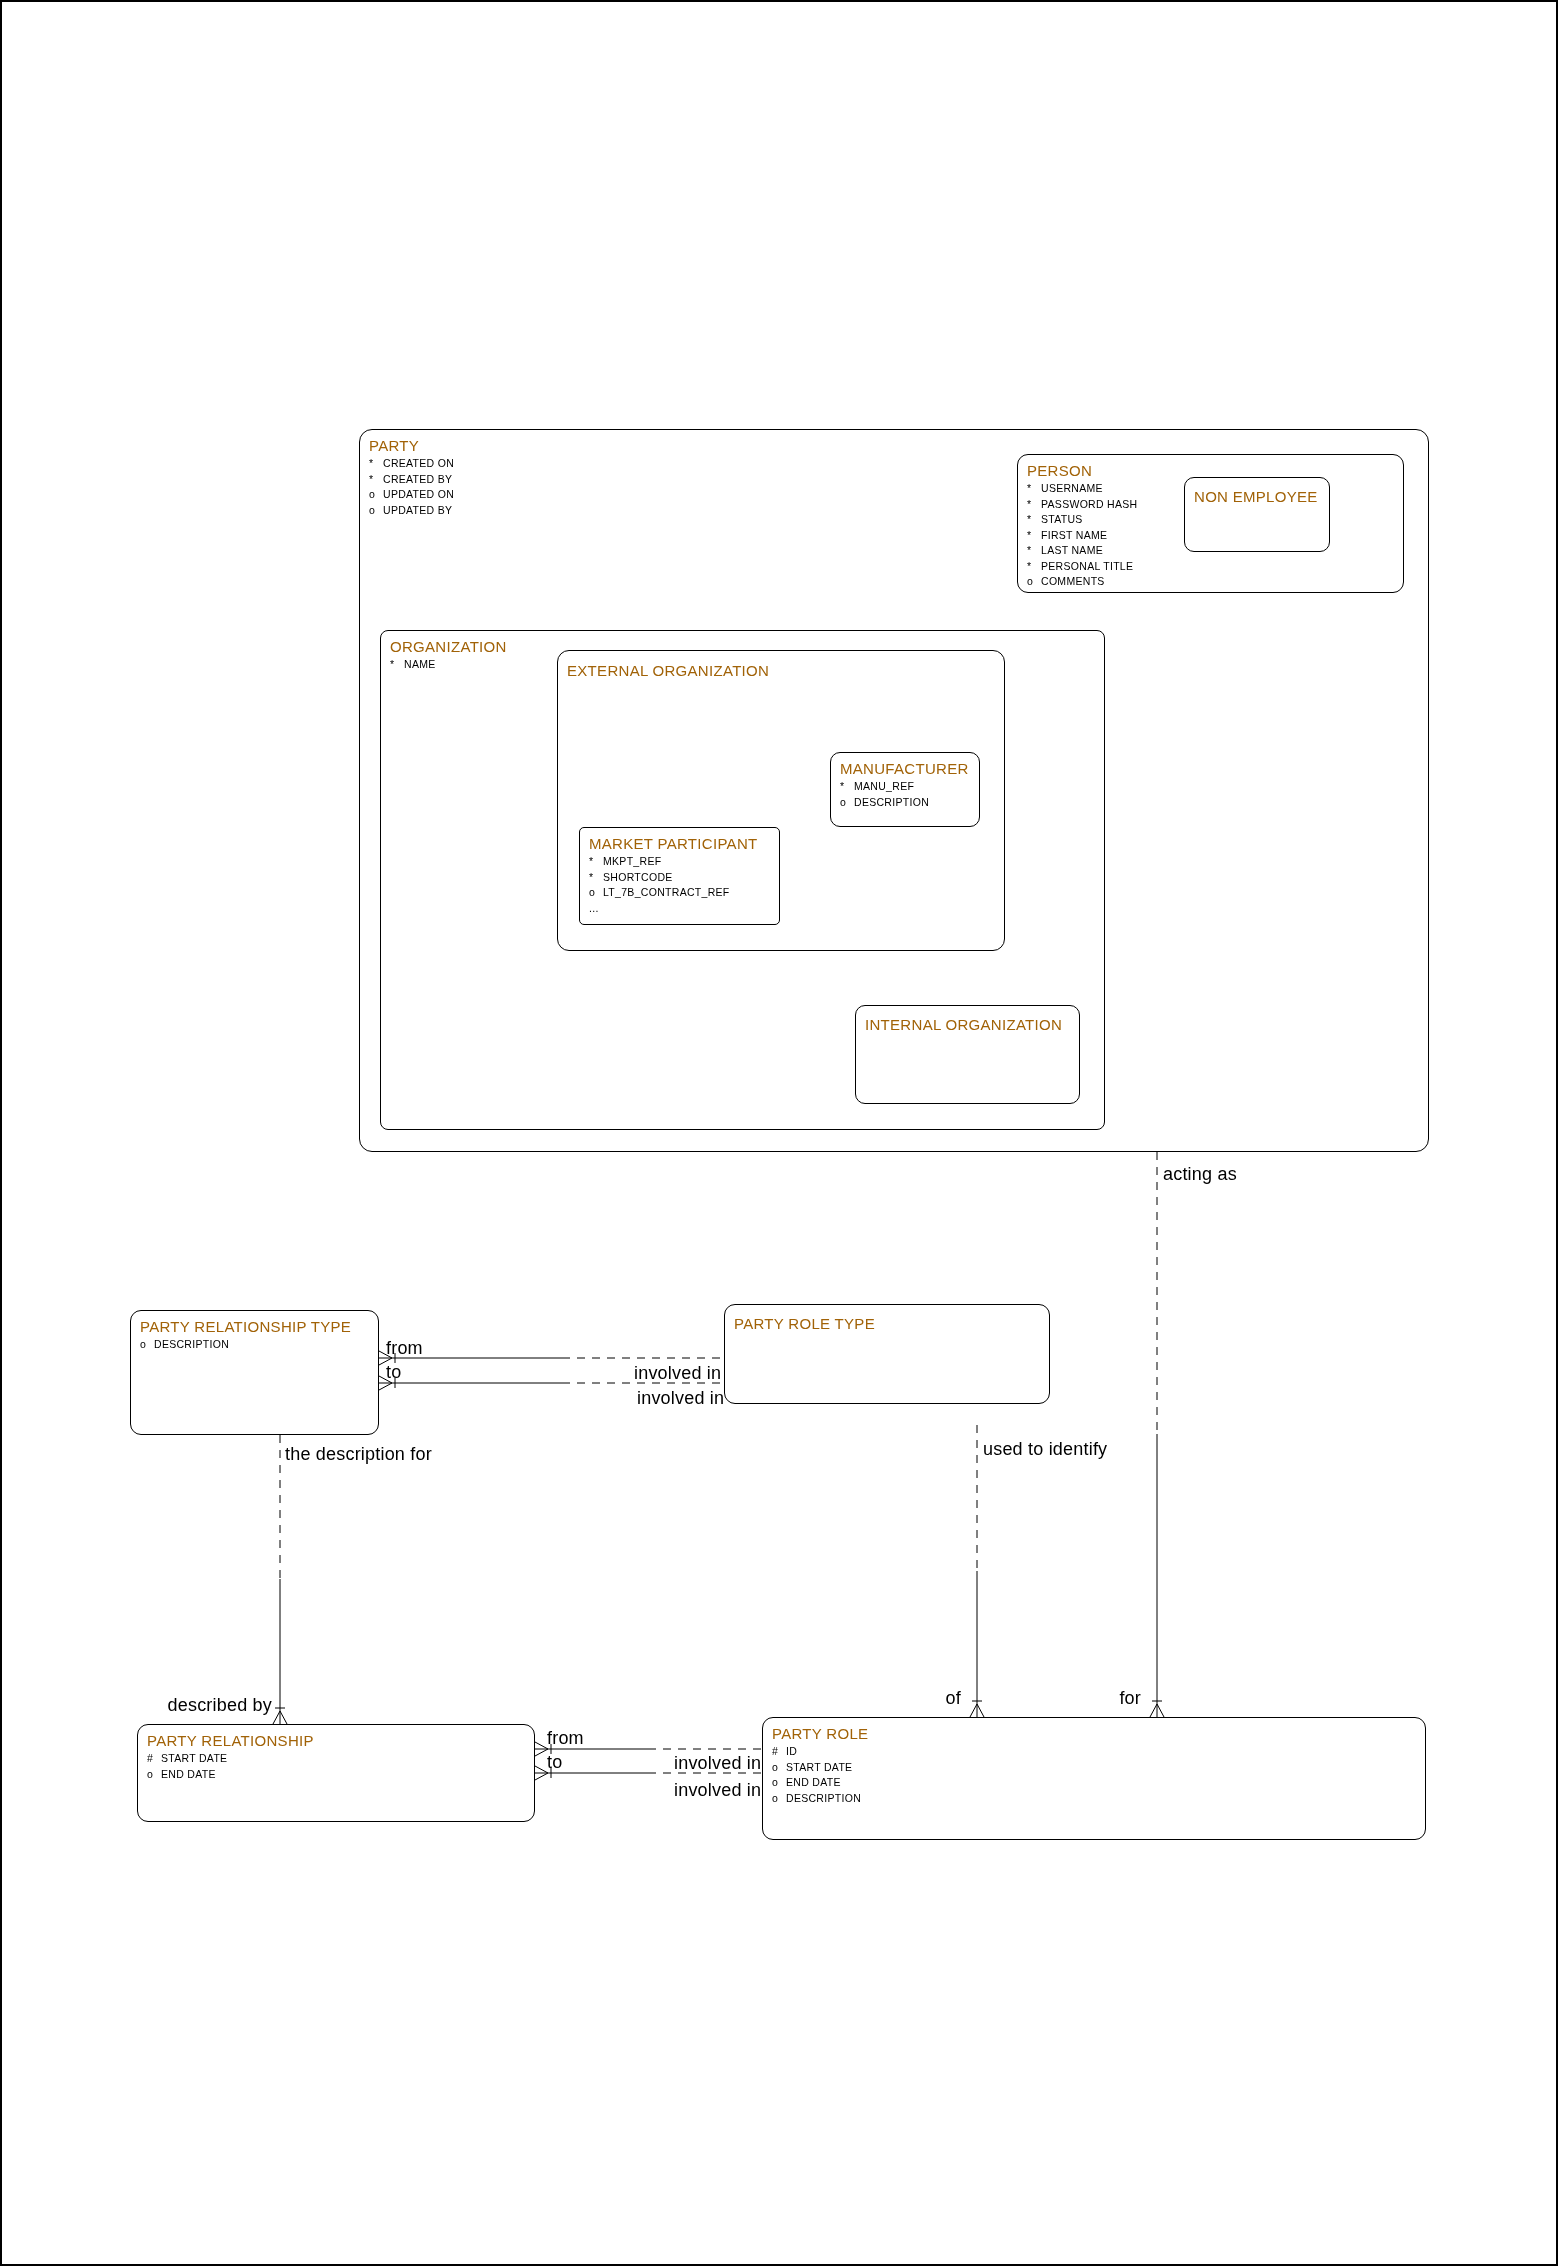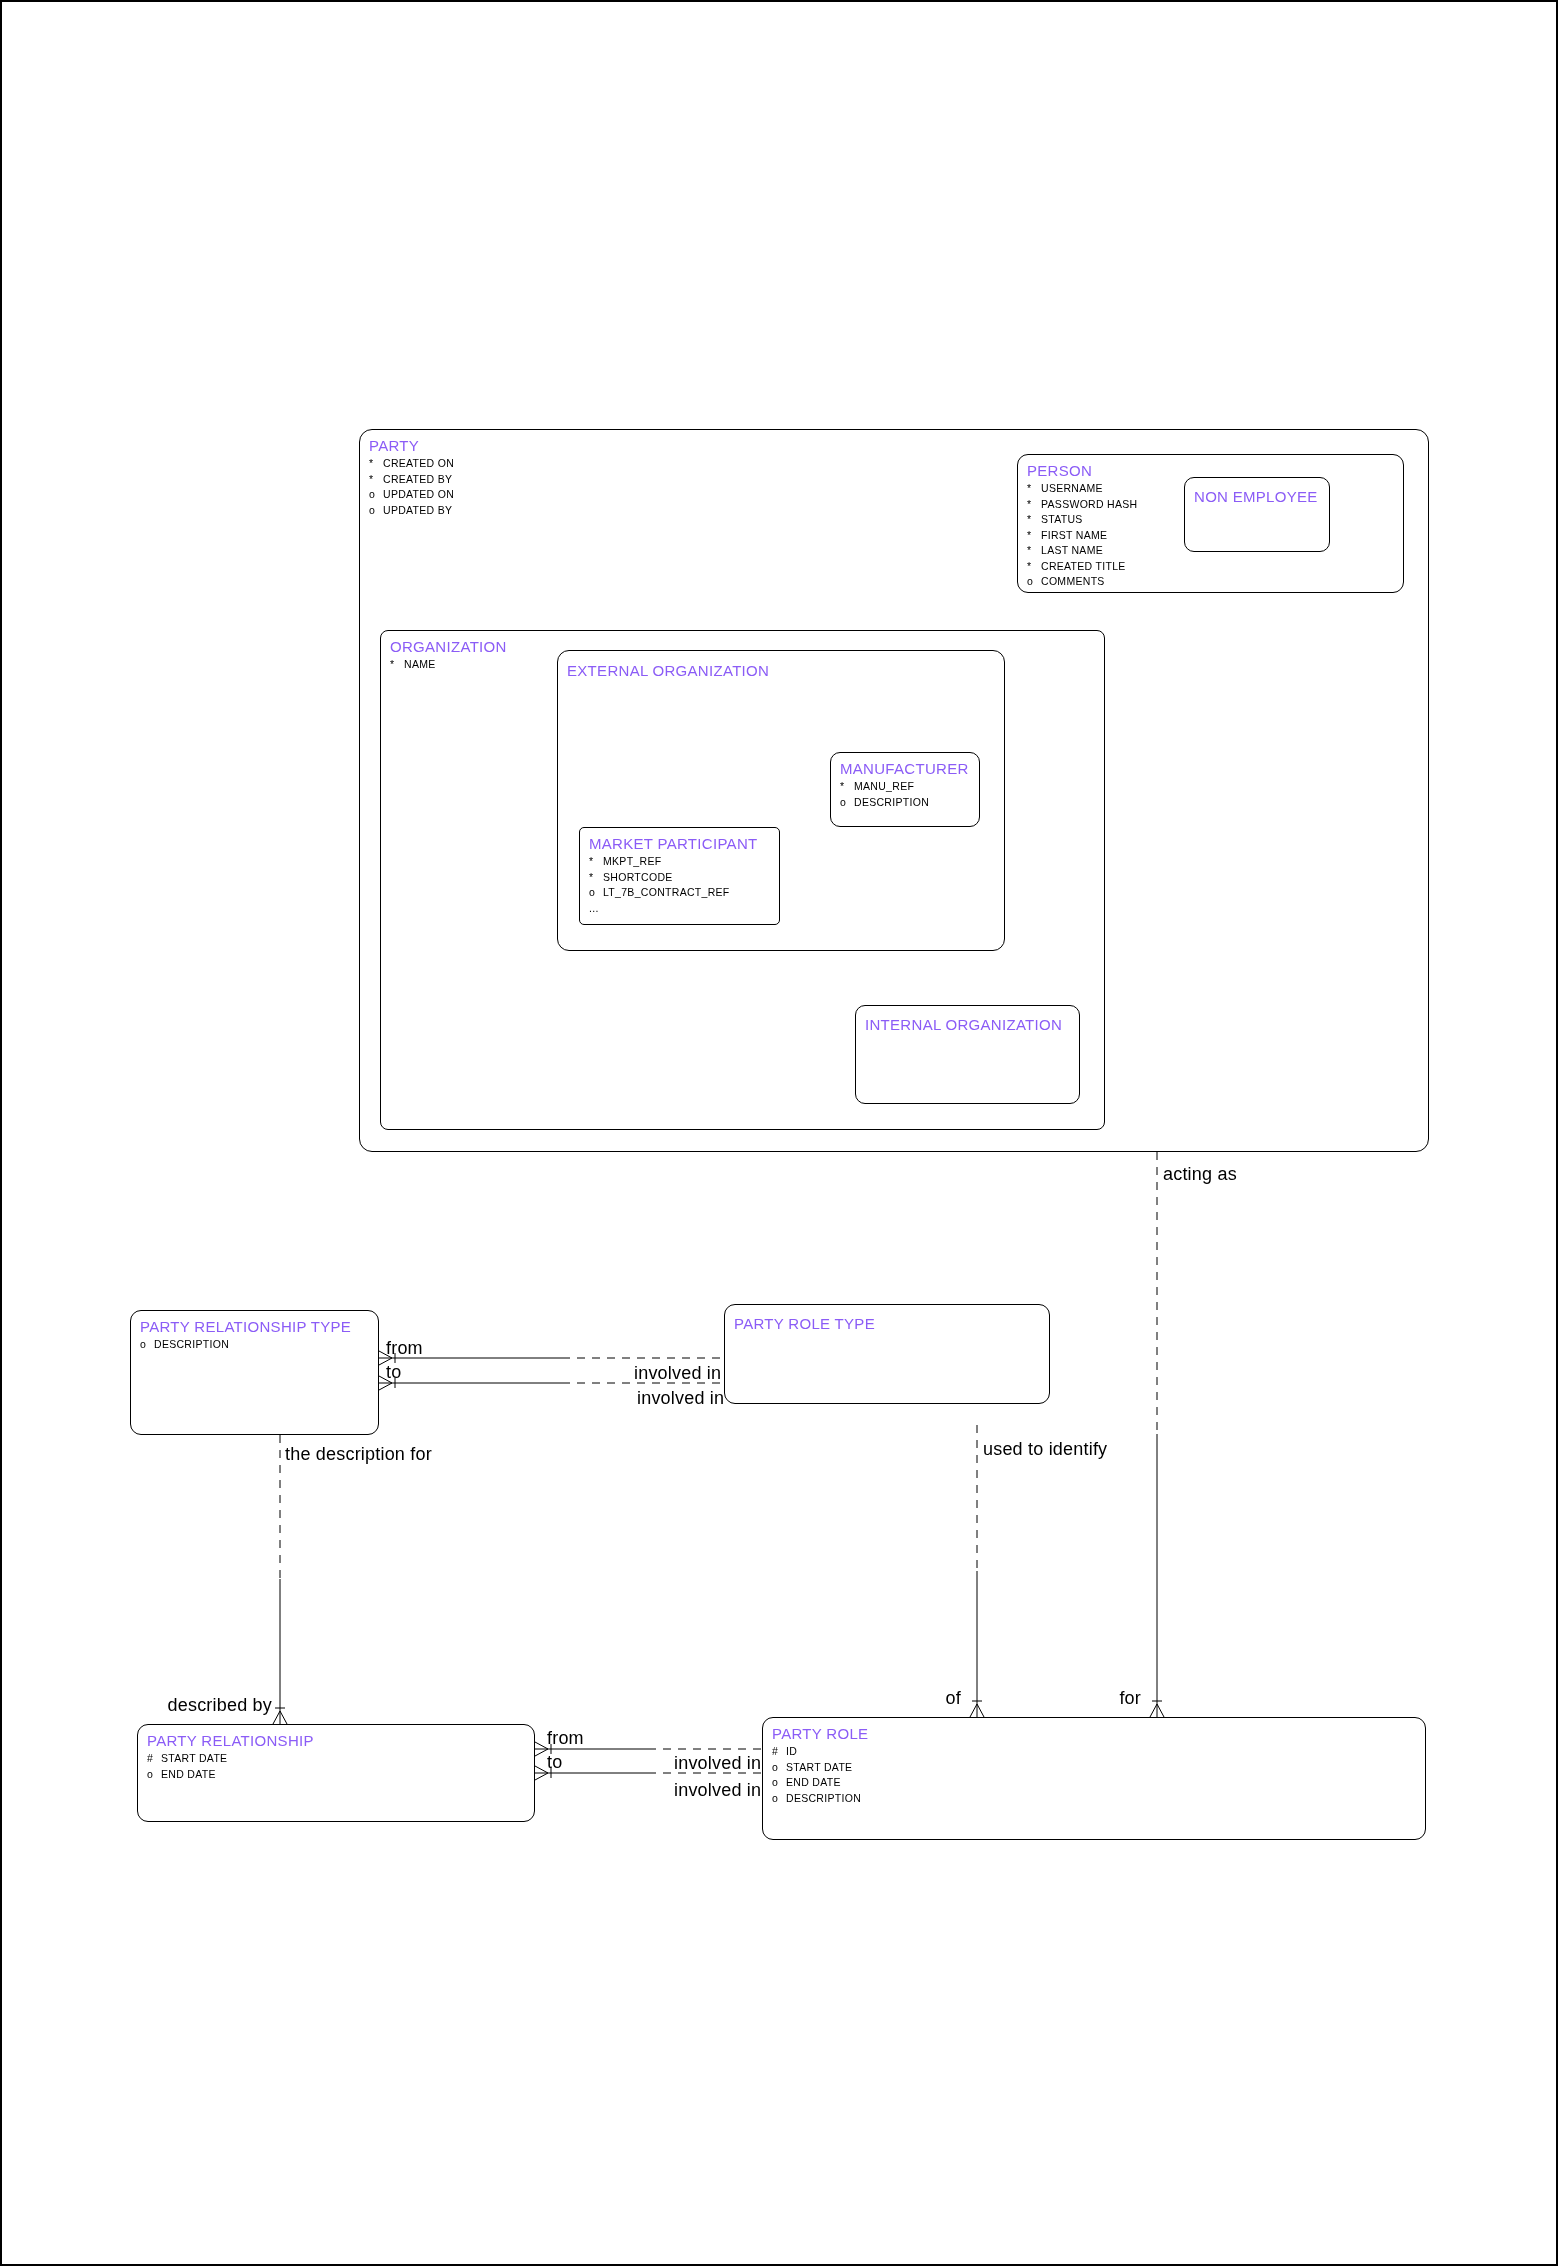--- a/index.html
+++ b/index.html
@@ -7,21 +7,21 @@
     position:relative; width:1558px; height:2266px;
     background:#ffffff; border:2px solid #000; box-sizing:border-box;
     font-family:"Liberation Sans", sans-serif; color:#000;
     overflow:hidden;
   }
   .entity {
     position:absolute; background:#ffffff; border:1px solid #000;
     border-radius:11px; box-sizing:border-box; padding:7px 9px;
   }
   .entity .title {
-    font-size:15px; letter-spacing:0.3px; white-space:nowrap; color:#8b5cf6;
+    font-size:15px; letter-spacing:0.3px; white-space:nowrap; color:#a16207;
   }
   .entity .attrs { margin-top:2px; }
   .attr {
     display:flex; font-size:10.5px; line-height:15.5px;
     letter-spacing:0.3px; white-space:nowrap;
   }
   .attr .m { width:14px; flex:none; }
   .rlabel {
     position:absolute; font-size:18px; letter-spacing:0.2px;
     white-space:nowrap; color:#000;
@@ -75,21 +75,21 @@
         <div class="attr">
           <span class="m">*</span>
           <span class="n">FIRST NAME</span>
         </div>
         <div class="attr">
           <span class="m">*</span>
           <span class="n">LAST NAME</span>
         </div>
         <div class="attr">
           <span class="m">*</span>
-          <span class="n">CREATED TITLE</span>
+          <span class="n">PERSONAL TITLE</span>
         </div>
         <div class="attr">
           <span class="m">o</span>
           <span class="n">COMMENTS</span>
         </div>
       </div>
   </div>
 
   <div class="entity" style="left:1182px; top:475px; width:146px; height:75px; border-radius:10px; padding-top:10px;">
     <div class="title">NON EMPLOYEE</div>

